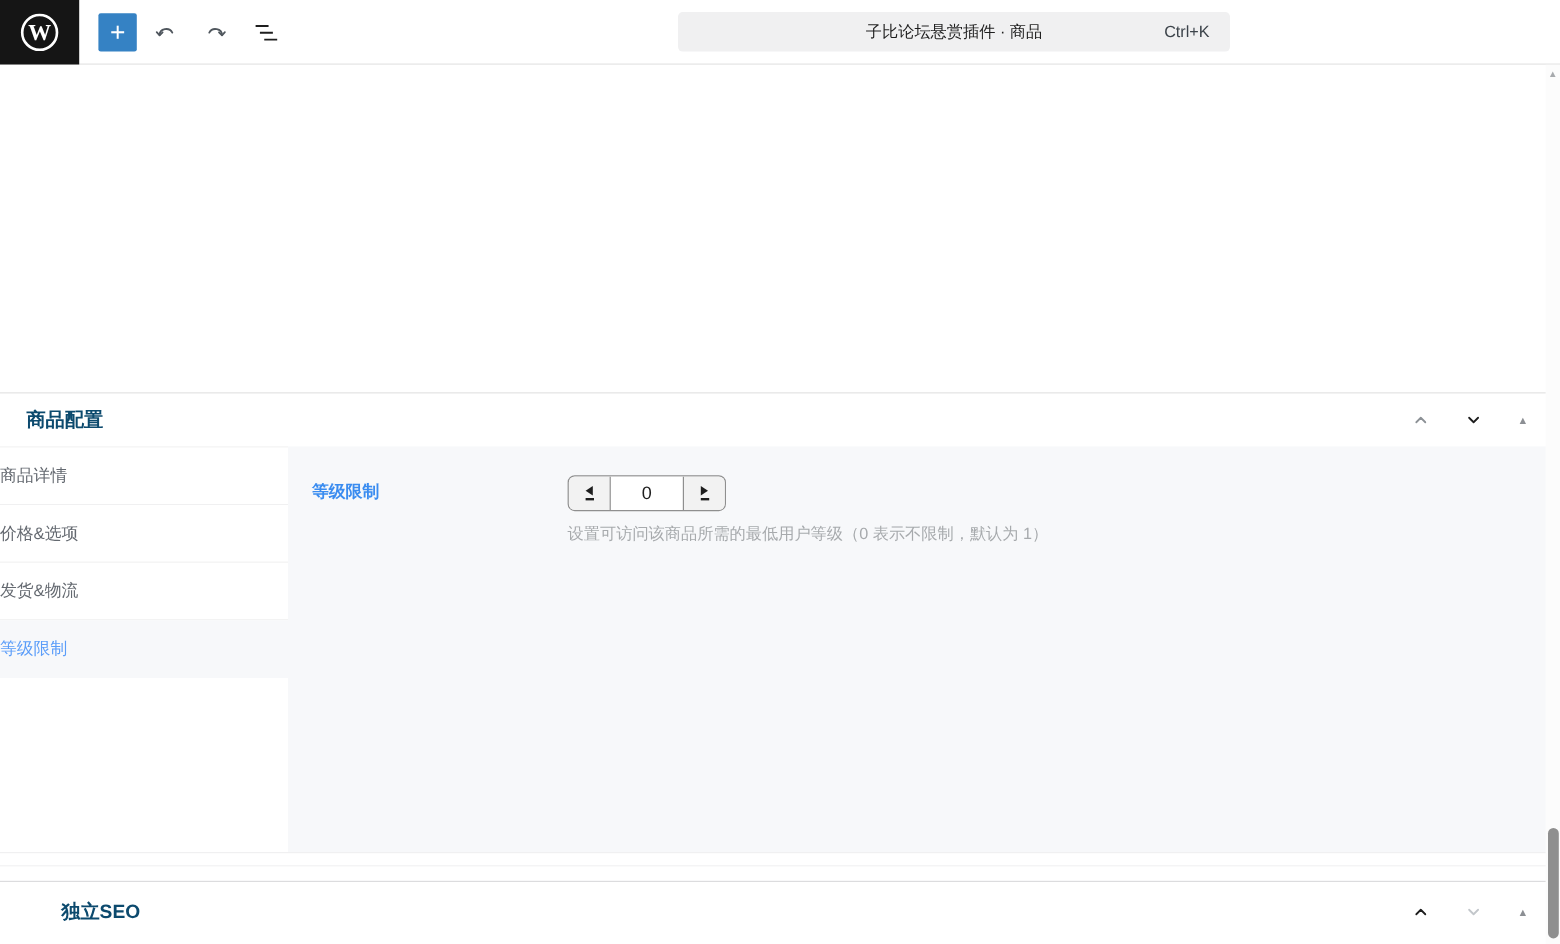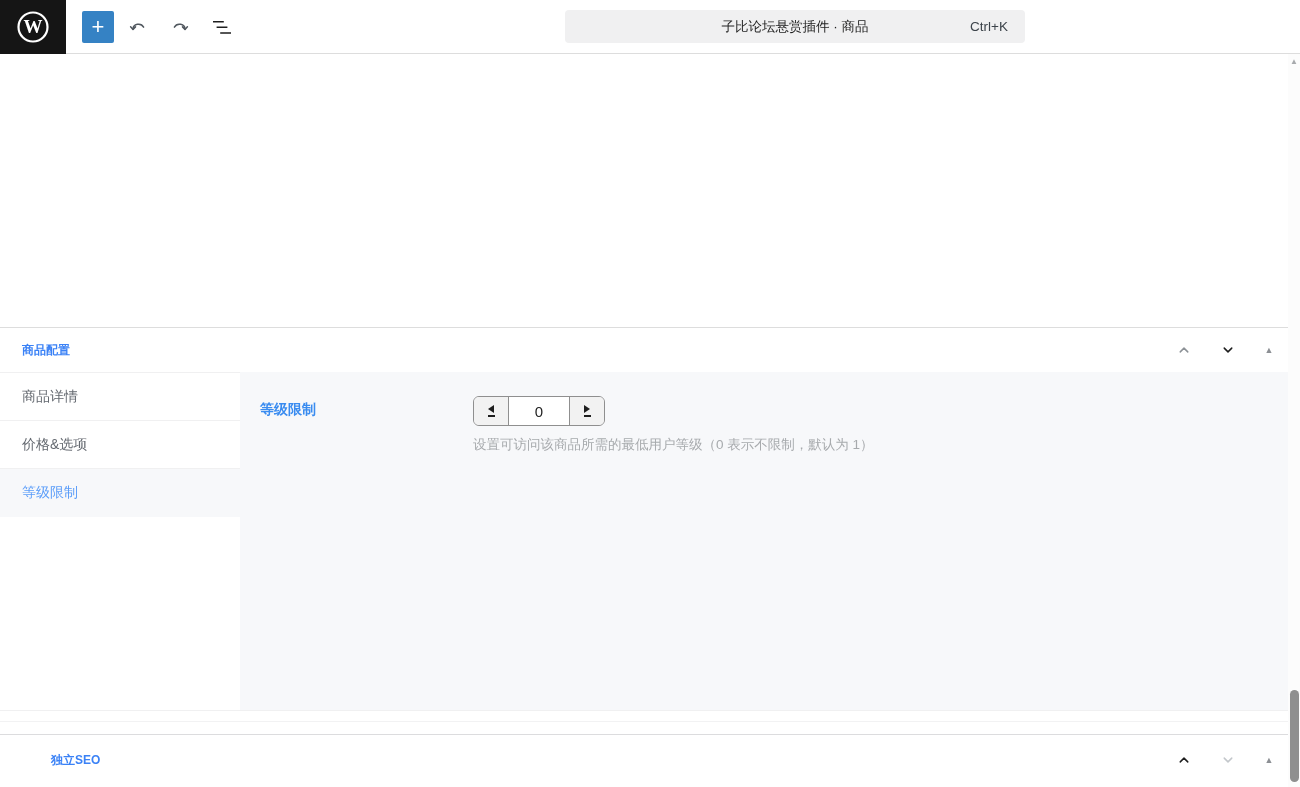--- a/index.html
+++ b/index.html
@@ -26,30 +26,30 @@
   .command-shortcut { position:absolute; right:17px; font-size:13.5px; color:#3c434a; }
 
   
   .canvas { position:relative; height:733px; background:#fff; }
   .empty-area { height:273px; background:#fff; }
 
   
   .metabox { border-top:1px solid #dddddd; background:#fff; }
   .metabox-header { height:44px; display:flex; align-items:center;
                     justify-content:space-between; padding:0 24px 0 22px; background:#fff; }
-  .metabox-title { font-size:12px; font-weight:bold; color:#3b82f6; }
+  .metabox-title { font-size:16px; font-weight:bold; color:#0c4a6e; }
   .header-controls { display:flex; align-items:center; gap:24px; }
   .chev-btn { width:20px; height:20px; border:none; background:transparent;
               display:flex; align-items:center; justify-content:center; cursor:pointer; }
   .toggle-btn { width:14px; height:14px; border:none; background:transparent;
                 font-size:9px; color:#8c8f94; cursor:pointer; line-height:1; }
 
   .metabox-body { display:flex; border-bottom:1px solid #f0f0f1; }
   .tabs { width:240px; background:#fff; border-top:1px solid #f0f0f1; flex:0 0 auto; }
-  .tab { height:48px; display:flex; align-items:center; padding-left:22px;
+  .tab { height:48px; display:flex; align-items:center; 
          font-size:14px; color:#646970; border-bottom:1px solid #f0f0f1;
          background:#fff; cursor:pointer; }
   .tab.active { color:#5b9df9; background:#f7f8fa; border-bottom:1px solid #f7f8fa; }
   .tab-panel { flex:1; background:#f7f8fa; min-height:338px; display:flex;
                padding:24px 20px 20px 20px; }
   .field-label { width:213px; font-size:14px; font-weight:bold; color:#3a8cf0;
                  padding-top:5px; flex:0 0 auto; }
   .field-control {}
 
   
@@ -147,20 +147,21 @@
           </svg>
         </button>
         <button class="toggle-btn">▲</button>
       </div>
     </div>
 
     <div class="metabox-body">
       <nav class="tabs">
         <div class="tab">商品详情</div>
         <div class="tab">价格&amp;选项</div>
+        <div class="tab">发货&amp;物流</div>
         <div class="tab active">等级限制</div>
       </nav>
 
       <div class="tab-panel">
         <div class="field-label">等级限制</div>
         <div class="field-control">
           <div class="stepper">
             <button class="step-btn">
               <span class="tri-left"></span>
               <span class="step-underline"></span>

